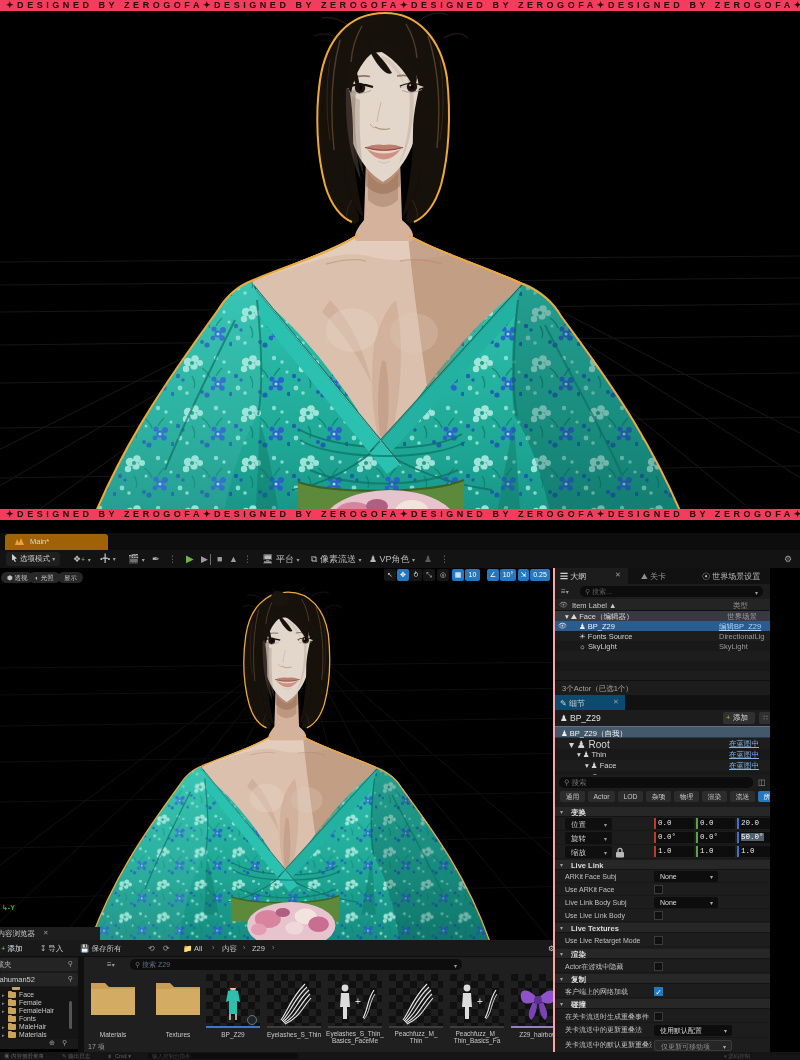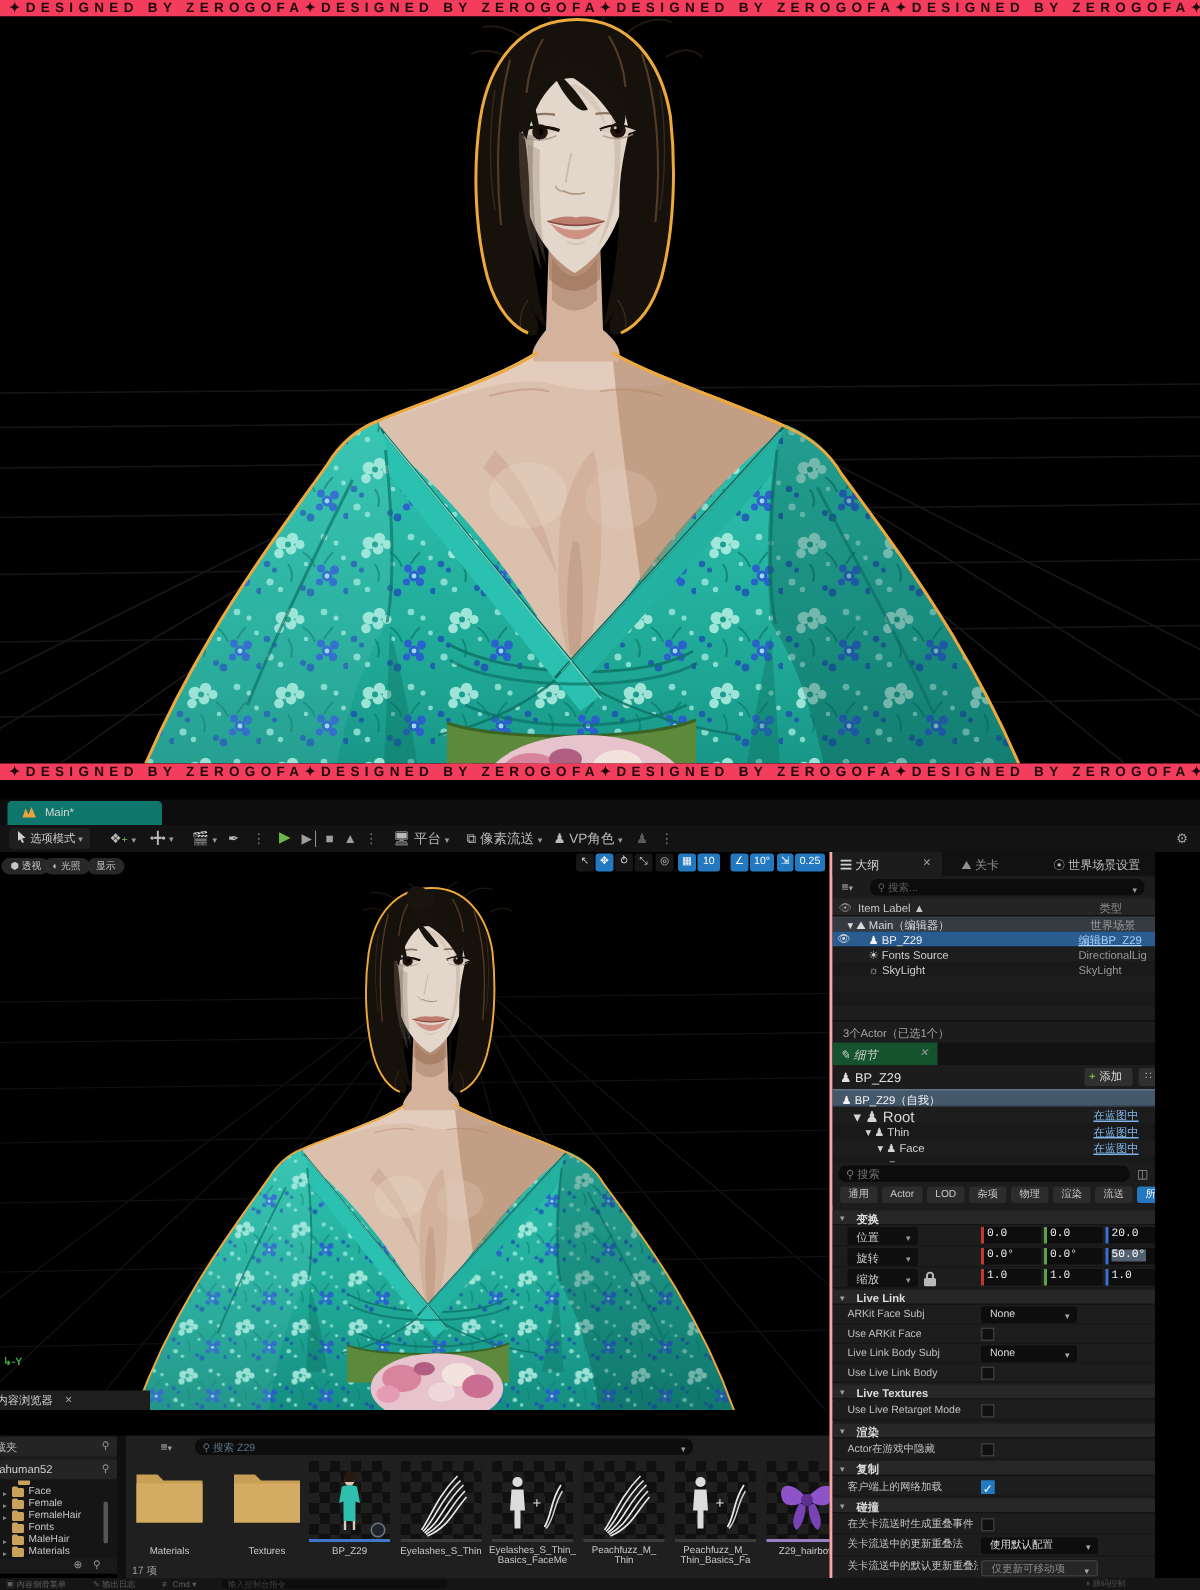--- a/index.html
+++ b/index.html
@@ -255,21 +255,21 @@
       </g>
     </svg>
   </div>
 
   <div class="abs banner" style="top:509px;">
       <span id="ban2">✦DESIGNED BY ZEROGOFA✦DESIGNED BY ZEROGOFA✦DESIGNED BY ZEROGOFA✦DESIGNED BY ZEROGOFA✦</span>
     </div>
 
 
   <div class="abs" id="tabrow" style="top:533px; left:0; width:800px; height:17px; background:#0d0d0d;">
-    <div style="position:absolute;left:5px;top:1px;width:103px;height:16px;background:#0f766e;border-radius:3px 3px 0 0;">
+    <div style="position:absolute;left:5px;top:1px;width:103px;height:16px;background:#a16207;border-radius:3px 3px 0 0;">
       <svg width="11" height="10" viewBox="0 0 11 10" style="position:absolute;left:9px;top:3px;">
         <path d="M1,8 L3,2 L5,6 L7,1 L10,8 Z" fill="#e8a33d"></path>
       </svg>
       <span style="position:absolute;left:25px;top:3px;font-size:7.5px;color:#d8d8d8;">Main*</span>
     </div>
   </div>
 
   <div class="abs" id="toolbar" style="top:550px; left:0; width:800px; height:18px; background:#131313;">
     <div class="tbtn" style="left:6px;"><svg width="7" height="8" viewBox="0 0 7 8" style="vertical-align:-1px;">
           <path d="M1,0 L6,4.5 L3.7,5 L5,7.5 L3.8,8 L2.5,5.5 L1,6.5 Z" fill="#cfcfcf"></path>
@@ -323,20 +323,34 @@
     <span style="position:absolute;left:2px;top:336px;color:#3fae3f;font-size:7px;font-weight:bold;">↳-Y</span>
   </div>
 
   <div class="abs" id="cb" style="top:927px; left:0; width:583px; height:133px;">
 
     <div class="abs" style="left:0;top:0;width:100px;height:13px;background:#1e1e1e;overflow:hidden;">
       <span style="position:absolute;left:-12px;top:2px;font-size:7.5px;color:#d0d0d0;white-space:nowrap;">▣ 内容浏览器</span>
       <span style="position:absolute;left:43px;top:2px;font-size:6.5px;color:#9a9a9a;">✕</span>
     </div>
 
+    <div class="abs" style="left:0;top:13px;width:583px;height:17px;background:#191919;border-bottom:1px solid #0e0e0e;">
+      <span style="position:absolute;left:1px;top:4px;font-size:7.5px;color:#e0e0e0;"><span style="color:#8dc63f;">+</span> 添加</span>
+      <span style="position:absolute;left:40px;top:4px;font-size:7.5px;color:#c9c9c9;">↧ 导入</span>
+      <span style="position:absolute;left:80px;top:4px;font-size:7.5px;color:#c9c9c9;">💾 保存所有</span>
+      <span style="position:absolute;left:148px;top:4px;font-size:8px;color:#9f9f9f;">⟲</span>
+      <span style="position:absolute;left:163px;top:4px;font-size:8px;color:#9f9f9f;">⟳</span>
+      <span style="position:absolute;left:183px;top:4px;font-size:7.5px;color:#c9c9c9;">📁 All</span>
+      <span style="position:absolute;left:212px;top:4px;font-size:7px;color:#8a8a8a;">›</span>
+      <span style="position:absolute;left:222px;top:4px;font-size:7.5px;color:#c9c9c9;">内容</span>
+      <span style="position:absolute;left:243px;top:4px;font-size:7px;color:#8a8a8a;">›</span>
+      <span style="position:absolute;left:252px;top:4px;font-size:7.5px;color:#c9c9c9;">Z29</span>
+      <span style="position:absolute;left:272px;top:4px;font-size:7px;color:#8a8a8a;">›</span>
+      <span style="position:absolute;left:548px;top:4px;font-size:7.5px;color:#c9c9c9;">⚙ 设置</span>
+    </div>
 
     <div class="abs" style="left:0;top:30px;width:78px;height:92px;background:#191919;">
       <div class="abs" style="left:0;top:1px;width:78px;height:13px;background:#242424;border-radius:2px;overflow:hidden;">
         <span style="position:absolute;left:-11px;top:2px;font-size:7.5px;color:#b5b5b5;white-space:nowrap;">收藏夹</span>
         <span style="position:absolute;right:5px;top:2px;font-size:7px;color:#9a9a9a;">⚲</span>
       </div>
       <div class="abs" style="left:0;top:16px;width:78px;height:13px;background:#242424;border-radius:2px;overflow:hidden;">
         <span style="position:absolute;left:-13px;top:2px;font-size:7.5px;color:#cfcfcf;white-space:nowrap;">metahuman52</span>
         <span style="position:absolute;right:5px;top:2px;font-size:7px;color:#9a9a9a;">⚲</span>
       </div>
@@ -506,21 +520,21 @@
       </div>
     </div>
 
     <div class="abs" style="left:0;top:31px;width:217px;height:12px;background:#242424;border-bottom:1px solid #111;">
       <span style="position:absolute;left:4px;top:2px;font-size:7px;color:#8f8f8f;">👁</span>
       <span style="position:absolute;left:17px;top:2px;font-size:7.5px;color:#c8c8c8;">Item Label ▲</span>
       <span style="position:absolute;left:178px;top:2px;font-size:7.5px;color:#8f8f8f;">类型</span>
     </div>
 
     <div class="abs" style="left:0;top:43px;width:217px;height:10px;background:#363b41;">
-      <span style="position:absolute;left:10px;top:1px;font-size:7.5px;color:#dadada;">▾ ⛰ Main（编辑器）</span>
+      <span style="position:absolute;left:10px;top:1px;font-size:7.5px;color:#dadada;">▾ ⛰ Face（编辑器）</span>
       <span style="position:absolute;left:172px;top:1px;font-size:7.5px;color:#999;">世界场景</span>
     </div>
     <div class="abs" style="left:0;top:53px;width:217px;height:10px;background:#2b5c8f;">
       <span style="position:absolute;left:3px;top:1px;font-size:7px;color:#ddd;">👁</span>
       <span style="position:absolute;left:24px;top:1px;font-size:7.5px;color:#f0f0f0;">♟ BP_Z29</span>
       <span style="position:absolute;left:164px;top:1px;font-size:7.5px;color:#a8d2ff;text-decoration:underline;">编辑BP_Z29</span>
     </div>
     <div class="abs" style="left:0;top:63px;width:217px;height:10px;background:#1d1d1d;">
       <span style="position:absolute;left:24px;top:1px;font-size:7.5px;color:#cfcfcf;">☀ Fonts Source</span>
       <span style="position:absolute;left:164px;top:1px;font-size:7.5px;color:#999;">DirectionalLig</span>
@@ -530,21 +544,21 @@
       <span style="position:absolute;left:164px;top:1px;font-size:7.5px;color:#999;">SkyLight</span>
     </div>
     <div class="abs" style="left:0;top:83px;width:217px;height:10px;background:#1d1d1d;"></div>
     <div class="abs" style="left:0;top:93px;width:217px;height:10px;background:#191919;"></div>
     <div class="abs" style="left:0;top:103px;width:217px;height:9px;background:#1d1d1d;"></div>
     <div class="abs" style="left:0;top:112px;width:217px;height:15px;background:#1c1c1c;border-top:1px solid #101010;">
       <span style="position:absolute;left:7px;top:3px;font-size:7.5px;color:#a5a5a5;">3个Actor（已选1个）</span>
     </div>
 
     <div class="abs" style="left:0;top:127px;width:217px;height:15px;background:#111;">
-      <div class="abs" style="left:0;top:0;width:70px;height:15px;background:#14532d;font-style:italic;">
+      <div class="abs" style="left:0;top:0;width:70px;height:15px;background:#0c4a6e;">
         <span style="position:absolute;left:5px;top:3px;font-size:8px;color:#cfcfcf;">✎ 细节</span>
         <span style="position:absolute;left:58px;top:3px;font-size:7px;color:#9a9a9a;">✕</span>
       </div>
     </div>
     <div class="abs" style="left:0;top:142px;width:217px;height:16px;background:#1c1c1c;">
       <span style="position:absolute;left:5px;top:3px;font-size:8.5px;color:#e0e0e0;">♟ BP_Z29</span>
       <div class="abs" style="left:168px;top:2px;width:32px;height:12px;background:#303030;border-radius:2px;">
         <span style="position:absolute;left:3px;top:1px;font-size:7.5px;color:#8dc63f;">+</span>
         <span style="position:absolute;left:10px;top:1px;font-size:7.5px;color:#dcdcdc;">添加</span>
       </div>

